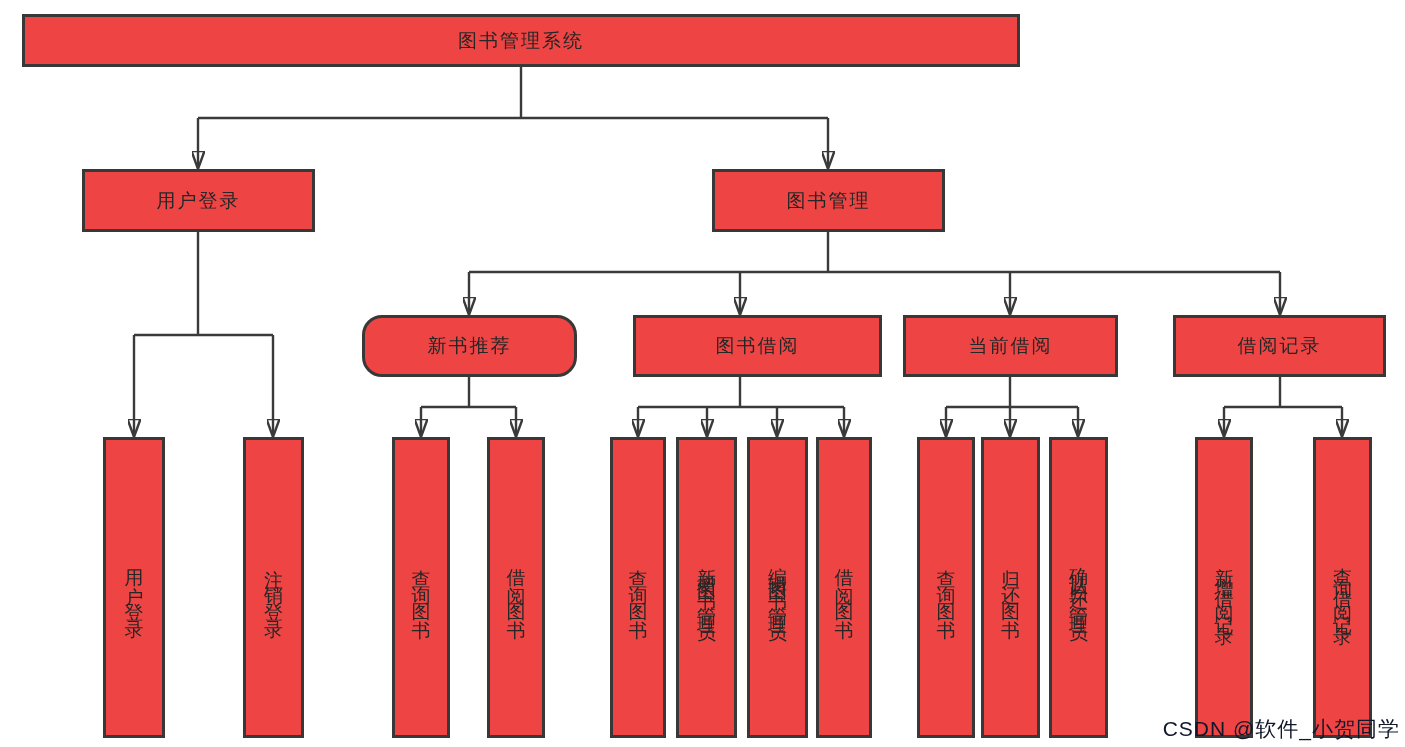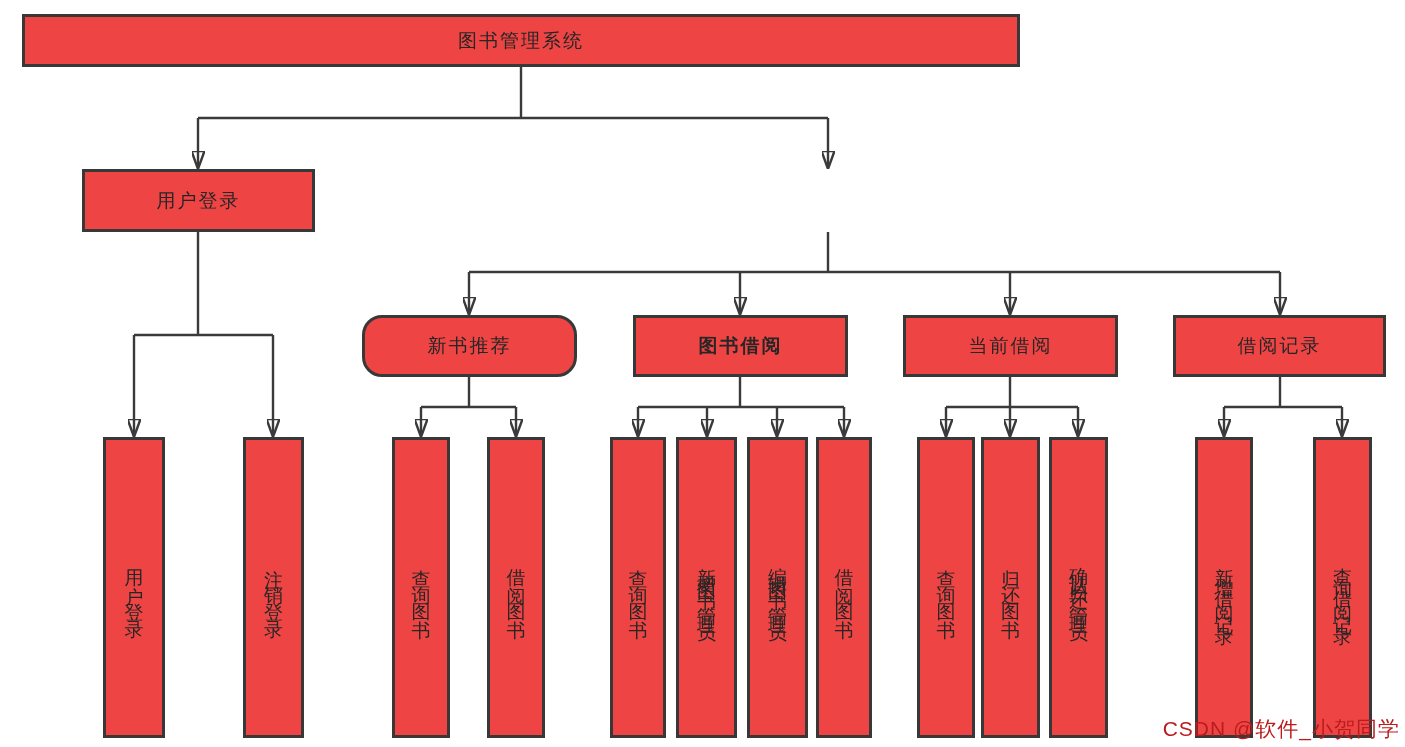--- a/index.html
+++ b/index.html
@@ -16,21 +16,21 @@
   }
   .leaf{
     top:437px;height:301px;
     writing-mode:vertical-rl;text-orientation:mixed;
     letter-spacing:17px;font-size:19px;white-space:normal;
   }
   .leaf.ls6{letter-spacing:12px;}
   .leaf.ls9{letter-spacing:8px;}
   .watermark{
     position:absolute;right:5px;bottom:4px;
-    font-size:21px;color:#b91c1c;letter-spacing:1px;
+    font-size:21px;color:#0f172a;letter-spacing:1px;
   }
 </style>
 </head>
 <body>
 
 <div class="canvas">
 
   <svg class="wires" width="1405" height="747" viewBox="0 0 1405 747">
     <defs>
       <marker id="arrow" markerUnits="userSpaceOnUse" markerWidth="18" markerHeight="13" viewBox="0 0 18 13" refX="16" refY="6.5" orient="auto">
@@ -82,23 +82,24 @@
     <g>
       <path d="M1280,377 V407 M1224,407 H1342"></path>
       <path d="M1224,407 V435" marker-end="url(#arrow)"></path>
       <path d="M1342,407 V435" marker-end="url(#arrow)"></path>
     </g>
   </svg>
 
   <div class="box" style="left:22px;top:14px;width:998px;height:53px;">图书管理系统</div>
 
   <div class="box" style="left:82px;top:169px;width:233px;height:63px;">用户登录</div>
+  <div class="box" style="left:712px;top:169px;width:233px;height:63px;">图书管理</div>
 
   <div class="box" style="left:362px;top:315px;width:215px;height:62px;border-radius:20px;">新书推荐</div>
-  <div class="box" style="left:633px;top:315px;width:215px;height:62px;font-weight:bold;">图书借阅</div>
+  <div class="box" style="left:633px;top:315px;width:249px;height:62px;">图书借阅</div>
   <div class="box" style="left:903px;top:315px;width:215px;height:62px;">当前借阅</div>
   <div class="box" style="left:1173px;top:315px;width:213px;height:62px;font-family:Liberation Mono, monospace;">借阅记录</div>
 
   <div class="box leaf" style="left:103px;width:62px;">用户登录</div>
   <div class="box leaf" style="left:243px;width:61px;">注销登录</div>
 
   <div class="box leaf" style="left:392px;width:58px;">查询图书</div>
   <div class="box leaf" style="left:487px;width:58px;">借阅图书</div>
 
   <div class="box leaf" style="left:610px;width:56px;">查询图书</div>

